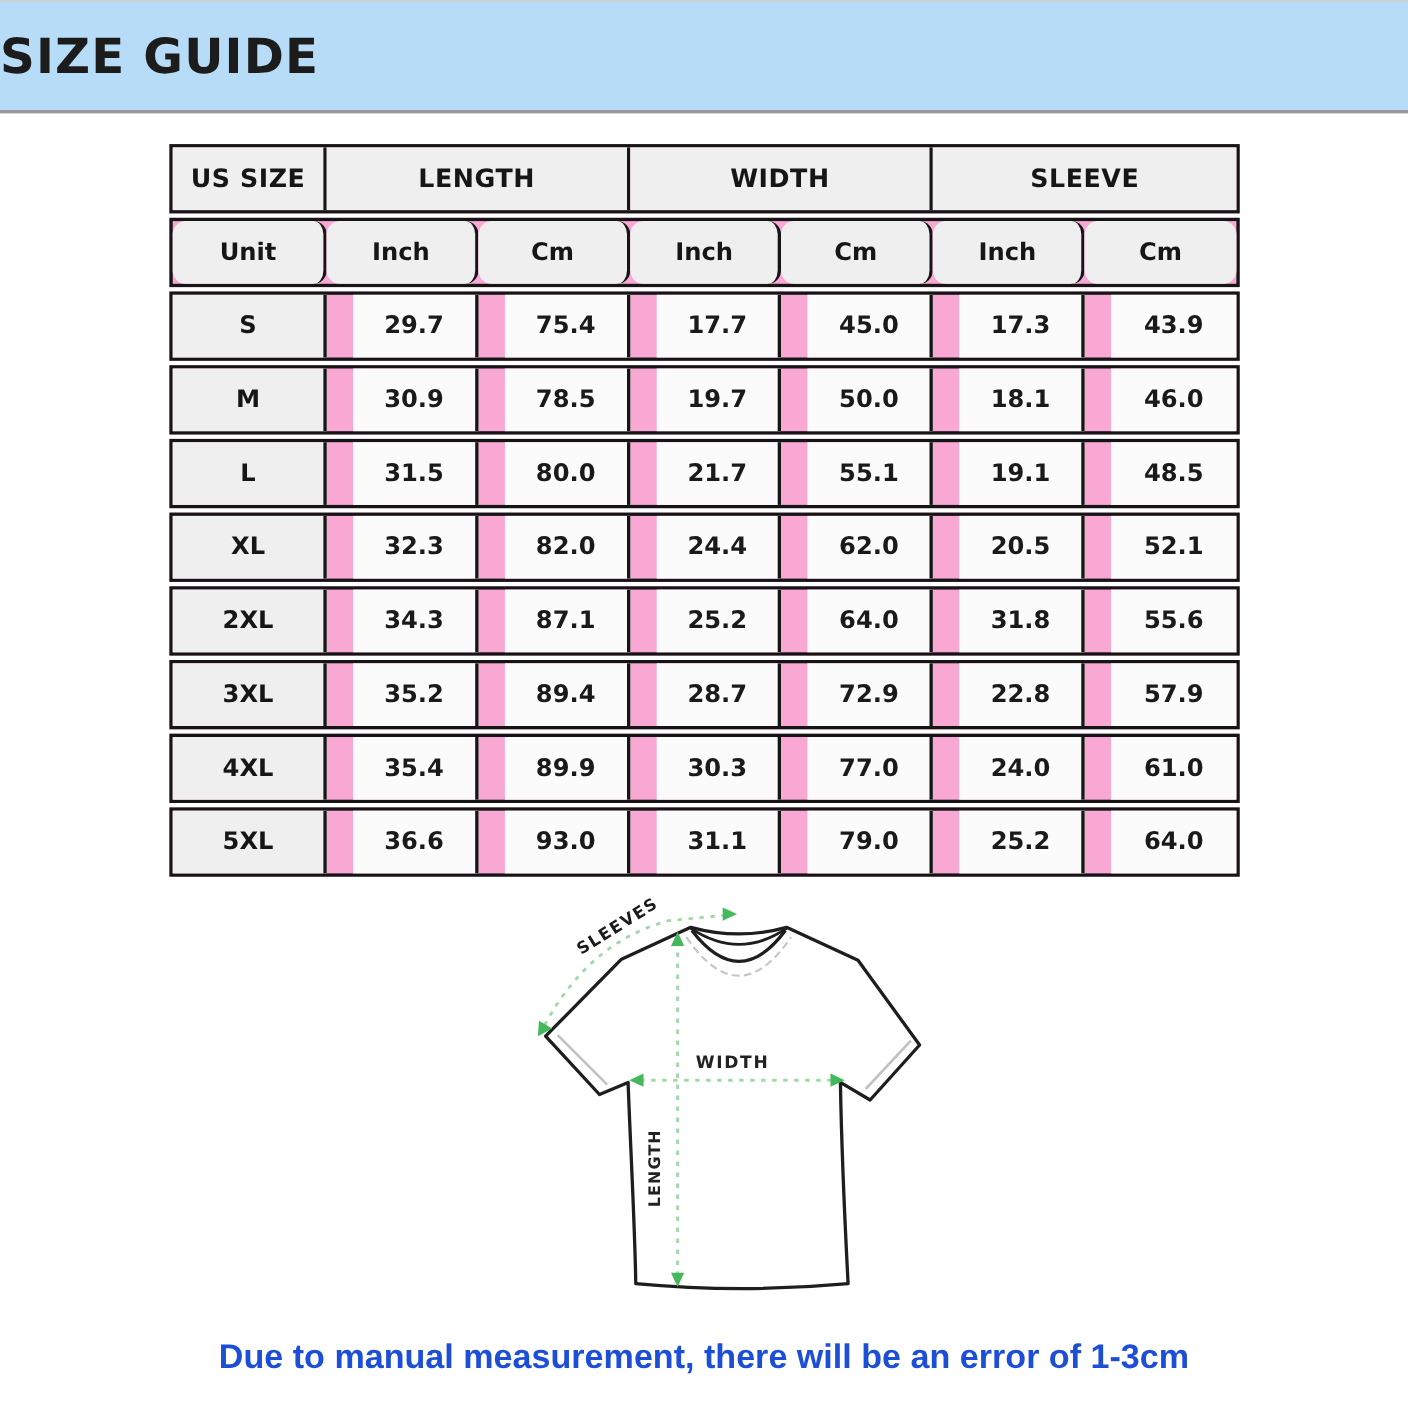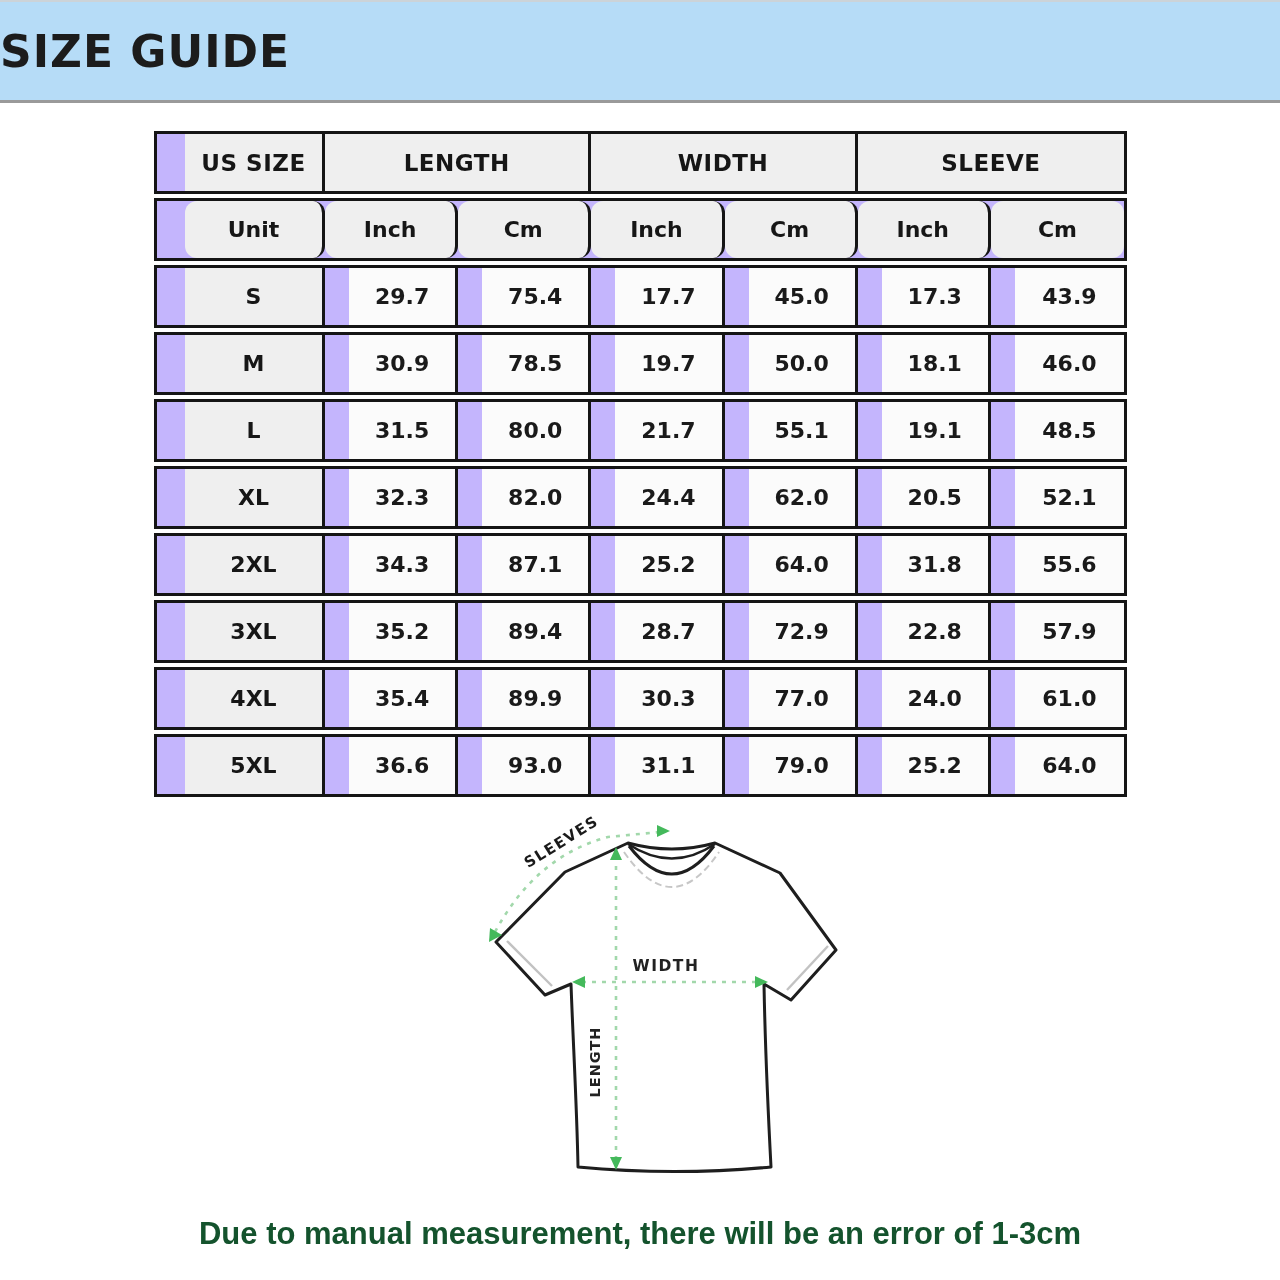--- a/index.html
+++ b/index.html
@@ -18,21 +18,21 @@
     font-size:44px; font-weight:bold; letter-spacing:1px; color:#1c1c1c;
     font-family:"DejaVu Sans","Liberation Sans",sans-serif;
   }
 
   
   .size-table{
     position:absolute; left:154px; top:131px; width:973px;
   }
   .trow{
     display:grid; grid-template-columns:140px repeat(6,1fr);
-    border:3px solid #151515; margin-bottom:4px; height:63px; background:#c4b5fd;padding-left:28px;
+    border:3px solid #151515; margin-bottom:4px; height:63px; background:#f9a8d4;
   }
   .cell{
     display:flex; align-items:center; justify-content:center;
     border-right:3px solid #151515; overflow:hidden;
   }
   .cell:last-child{ border-right:none; }
   .span2{ grid-column:span 2; }
   .hdr{ background:#efefef; font-weight:bold; font-size:23px; letter-spacing:.5px; }
   .unit{ background:#efefef; font-weight:bold; font-size:22px;border-radius:12px; }
   .sizec{ background:#efefef; font-weight:bold; font-size:22px; }
@@ -174,13 +174,13 @@
     <polygon points="290,172 277,166 277,178" fill="#44b95b"></polygon>
     <text x="188" y="161" text-anchor="middle" font-family="DejaVu Sans, Liberation Sans, sans-serif" font-size="15.5" font-weight="bold" letter-spacing="1.5" fill="#222">WIDTH</text>
 
     <path d="M17,122 Q58,46 130,27 L182,22" fill="none" stroke="#a2d8ab" stroke-width="2.6" stroke-dasharray="4 6"></path>
     <polygon points="11,132 12,118 24,125" fill="#44b95b"></polygon>
     <polygon points="192,21 179,15 179,27" fill="#44b95b"></polygon>
     <text x="86" y="36" transform="rotate(-32 86 36)" text-anchor="middle" font-family="DejaVu Sans, Liberation Sans, sans-serif" font-size="15" font-weight="bold" letter-spacing="1.5" fill="#1a1a1a">SLEEVES</text>
   </svg>
 </div>
 
-<div class="footnote" style="color: #14532d;">Due to manual measurement, there will be an error of 1-3cm</div>
+<div class="footnote" style="color: #1d4ed8;">Due to manual measurement, there will be an error of 1-3cm</div>
 
 </body></html>

